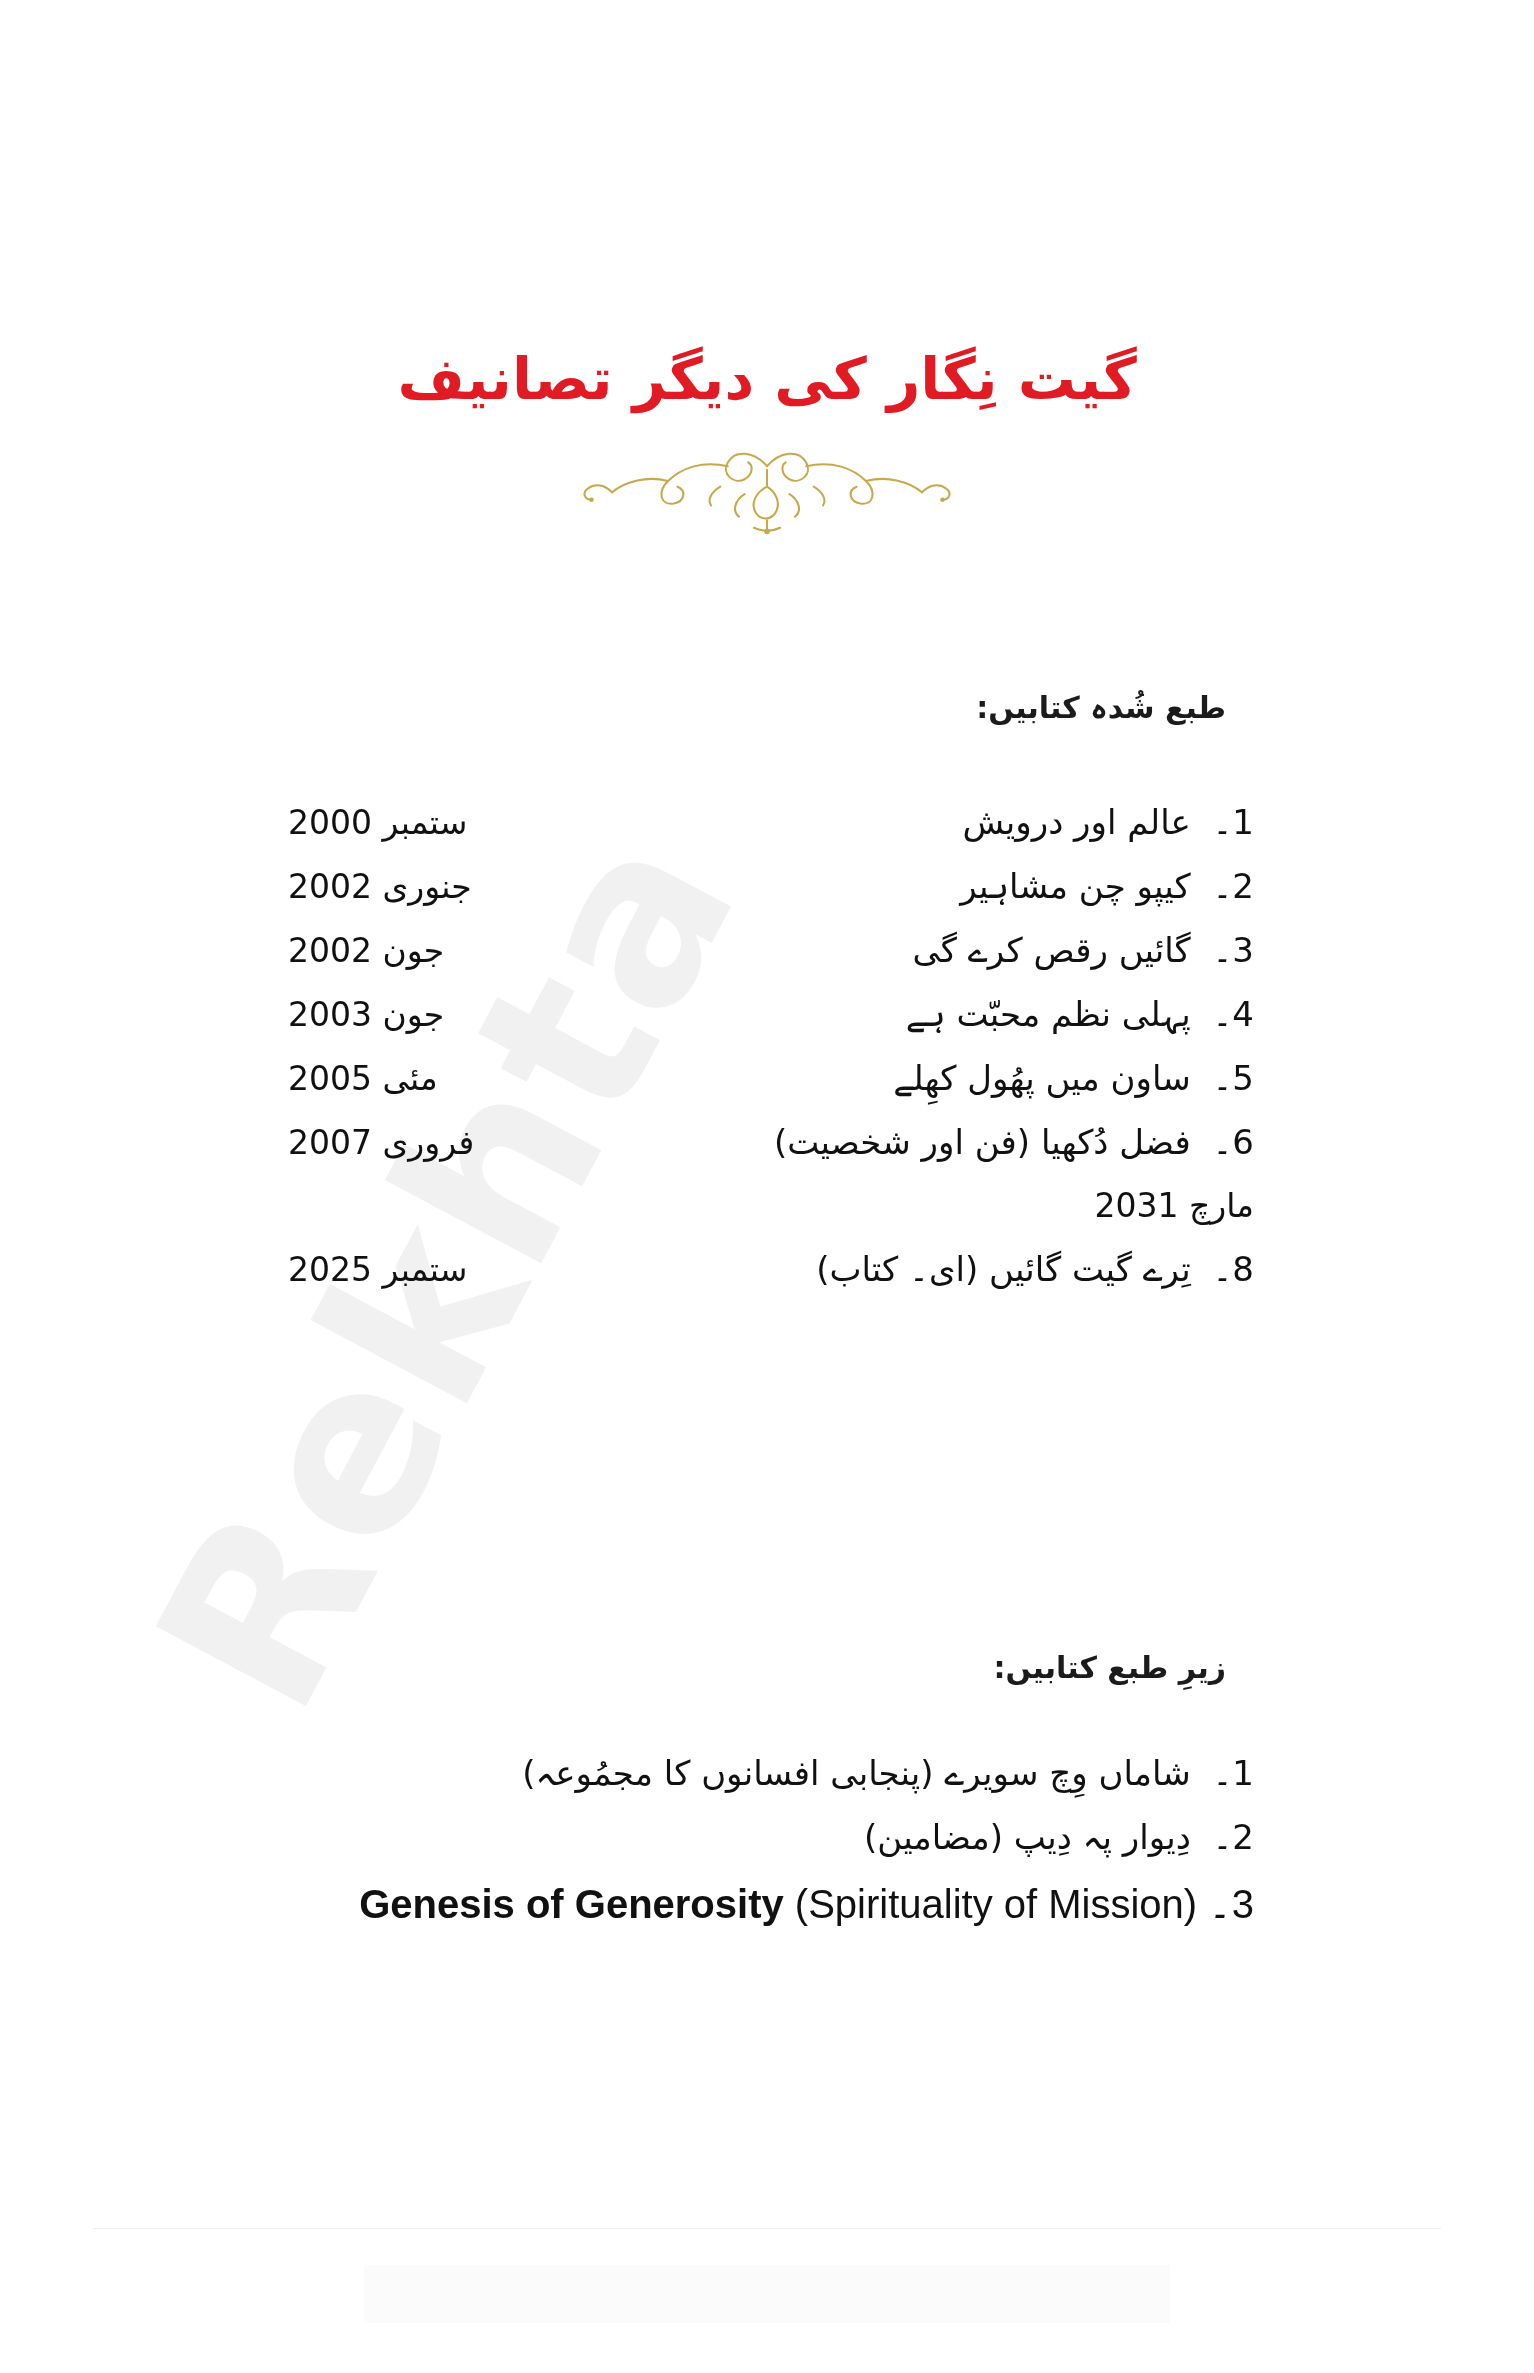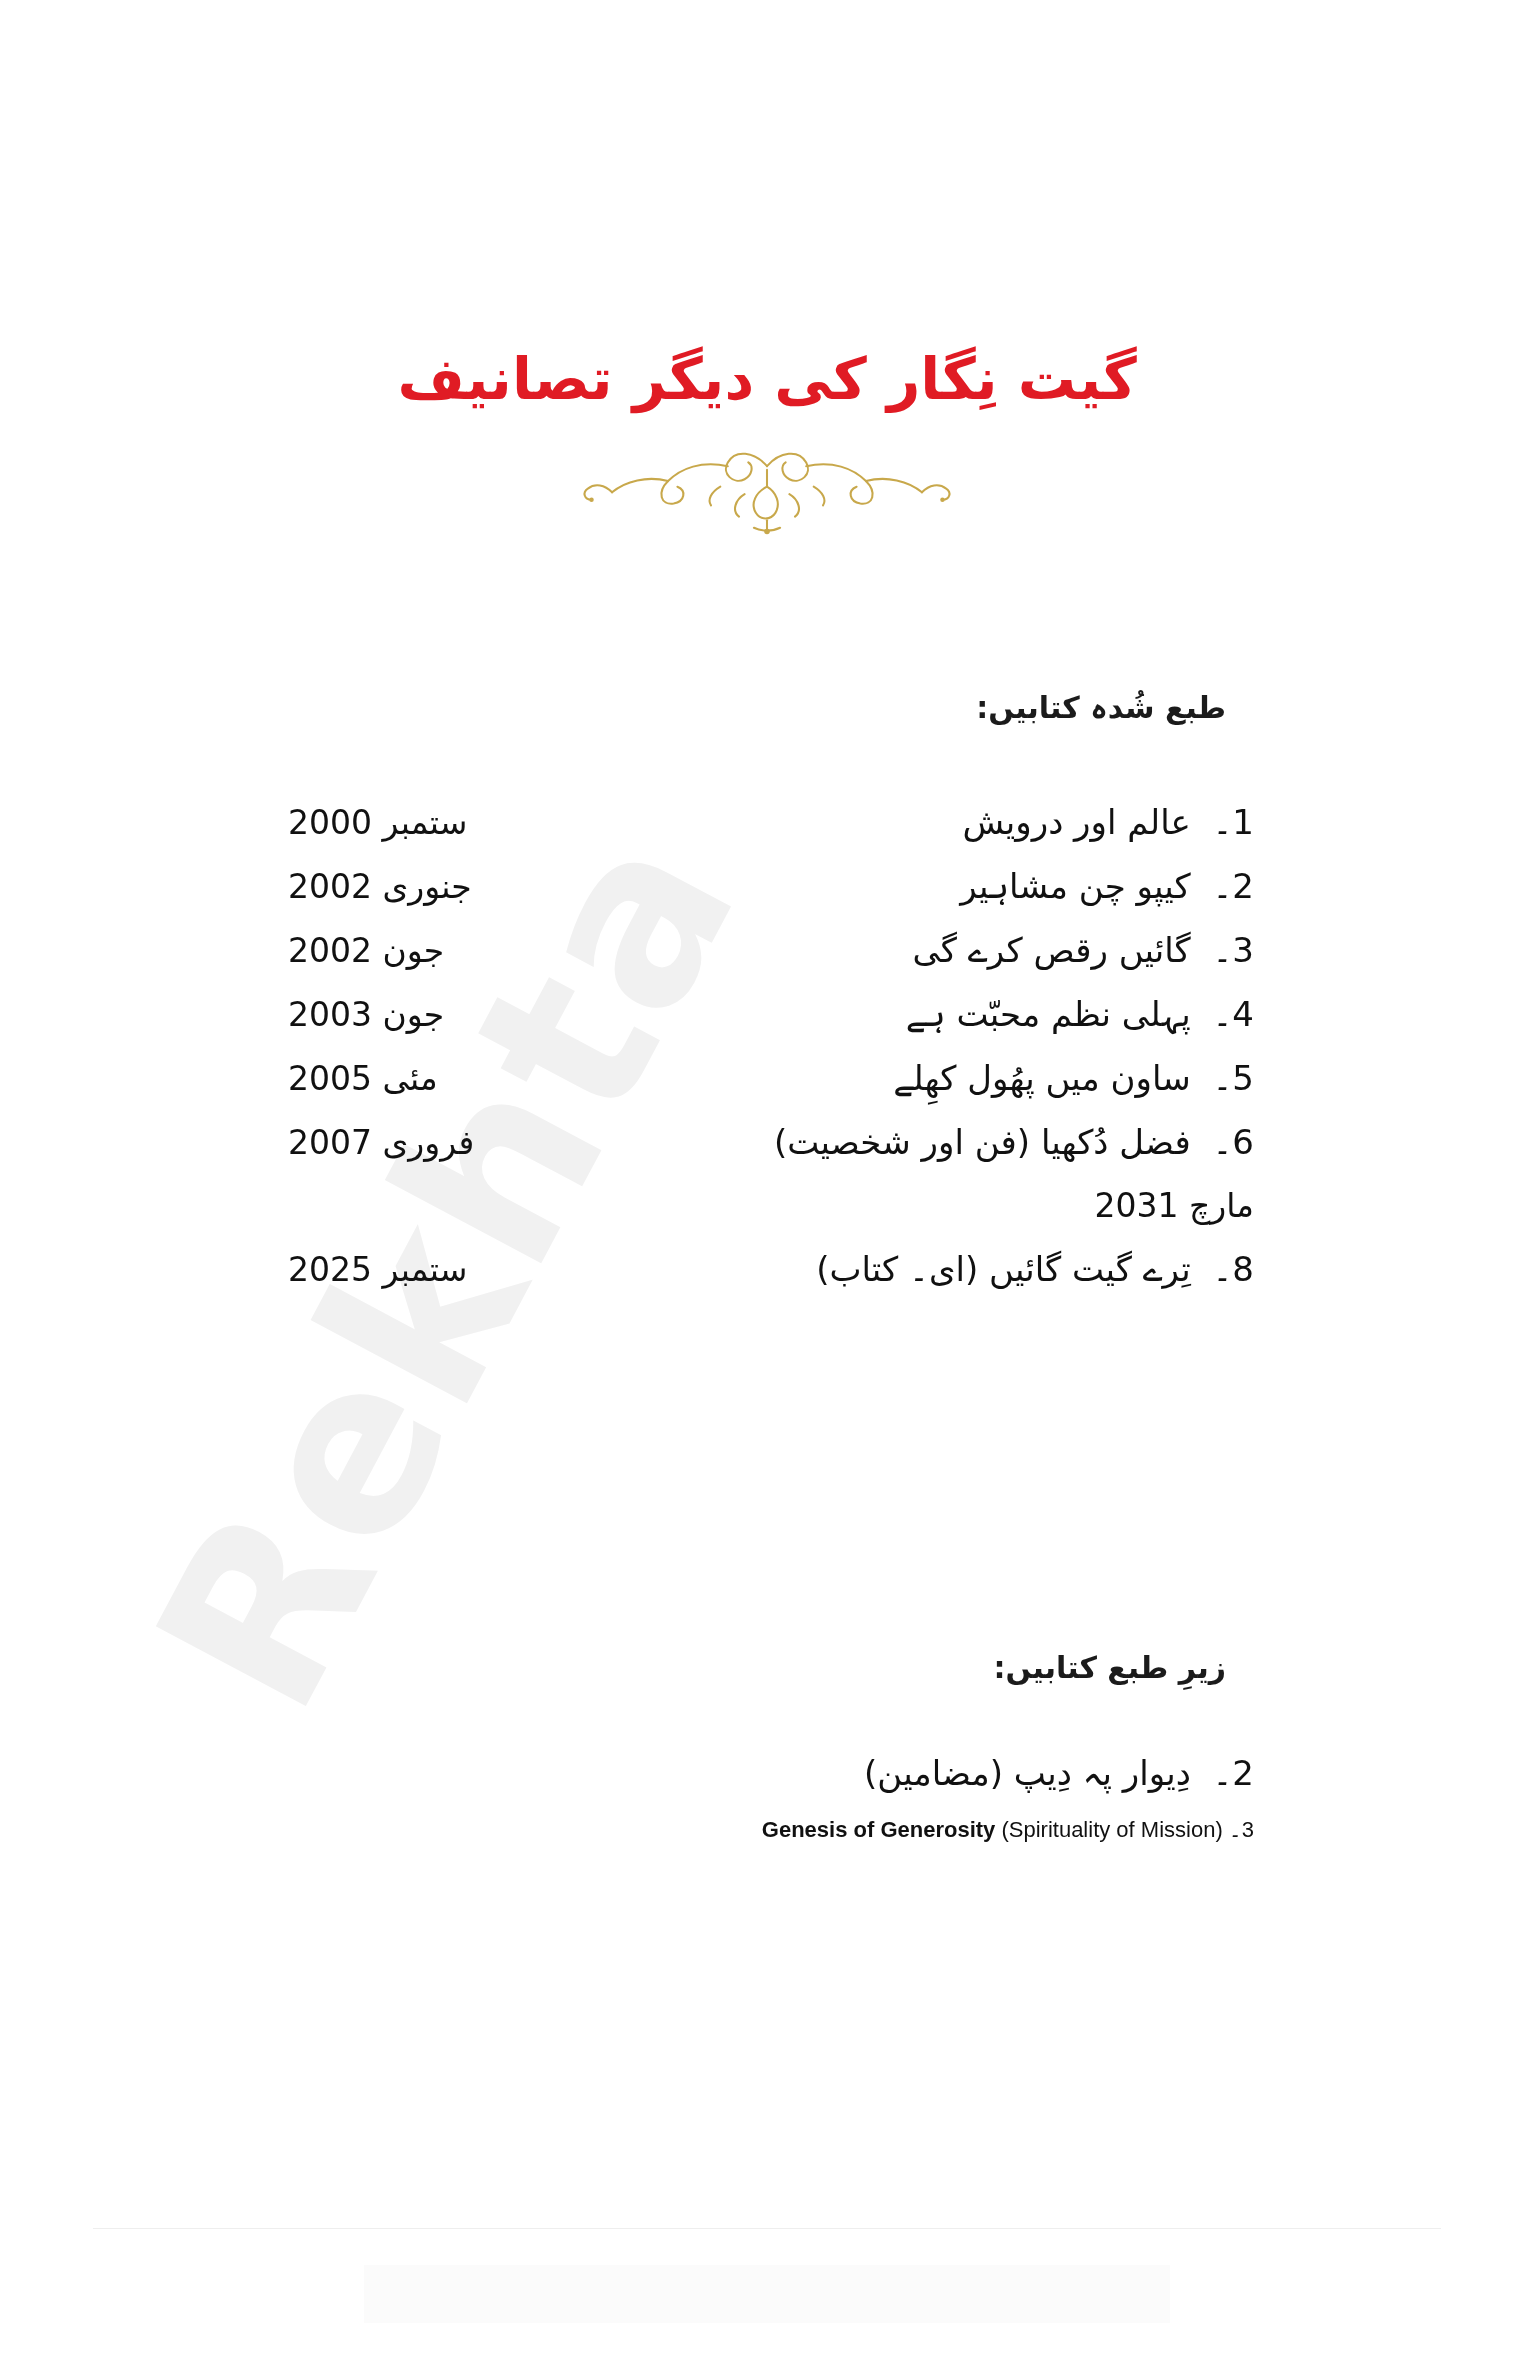--- a/index.html
+++ b/index.html
@@ -132,21 +132,21 @@
     font-size: 34px;
     color: #111111;
     margin-bottom: 24px;
     direction: rtl;
     unicode-bidi: isolate;
     font-family: "DejaVu Sans", "Liberation Sans", sans-serif;
     white-space: nowrap;
   }
   .list-upcoming .u-row.mixed {
     font-family: "Liberation Sans", sans-serif;
-    font-size: 22px;
+    font-size: 40px;
   }
   .list-upcoming .u-row.mixed .bold-en {
     font-weight: 700;
   }
 
   .footer-rule {
     position: absolute;
     left: 93px;
     right: 93px;
     top: 2228px;
@@ -243,20 +243,23 @@
         <div class="title"><span>8۔</span>&nbsp;&nbsp;<span>تِرے گیت گائیں (ای۔ کتاب)</span></div>
         <div class="date">ستمبر 2025</div>
       </div>
 
     </div>
 
     <div class="section-heading heading-upcoming">زیرِ طبع کتابیں:</div>
 
     <div class="list-upcoming">
 
+      <div class="u-row">
+        <span>1۔</span>&nbsp;&nbsp;<span>شاماں وِچ سویرے (پنجابی افسانوں کا مجمُوعہ)</span>
+      </div>
 
       <div class="u-row">
         <span>2۔</span>&nbsp;&nbsp;<span>دِیوار پہ دِیپ (مضامین)</span>
       </div>
 
       <div class="u-row mixed">
         <span>3۔</span>&nbsp;<span dir="ltr"><span class="bold-en">Genesis of Generosity</span> <span>(Spirituality of Mission)</span></span>
       </div>
 
     </div>

